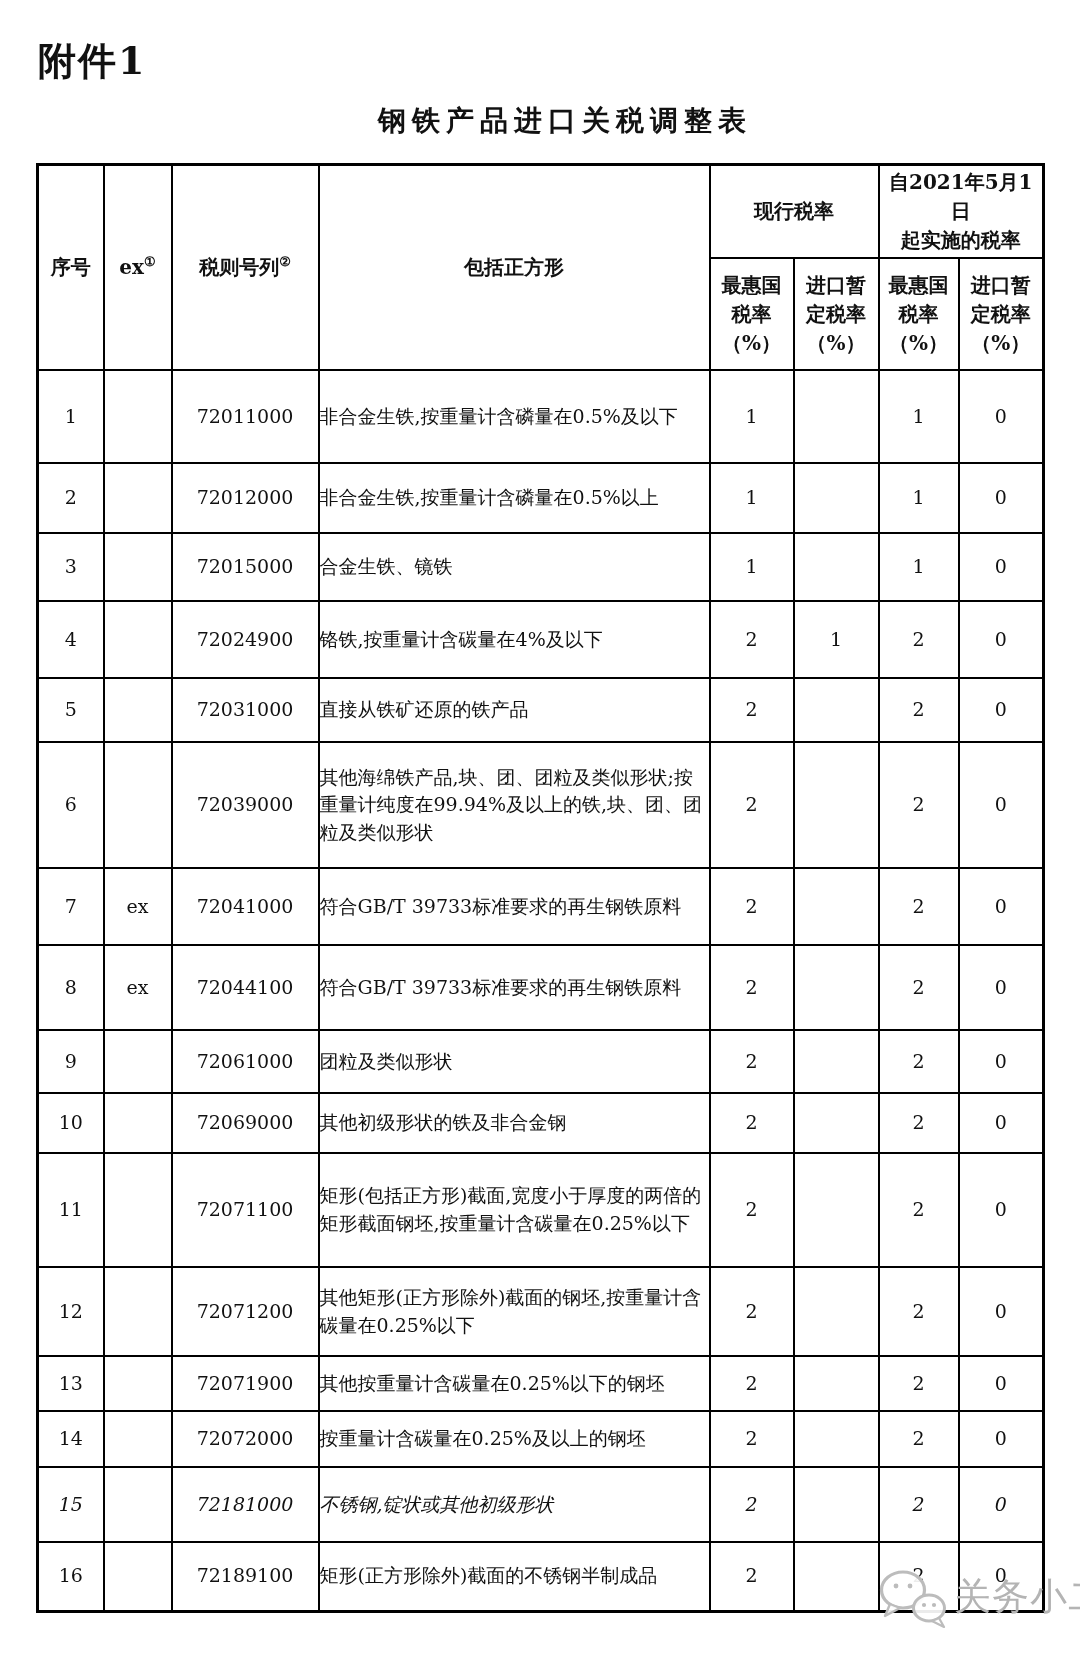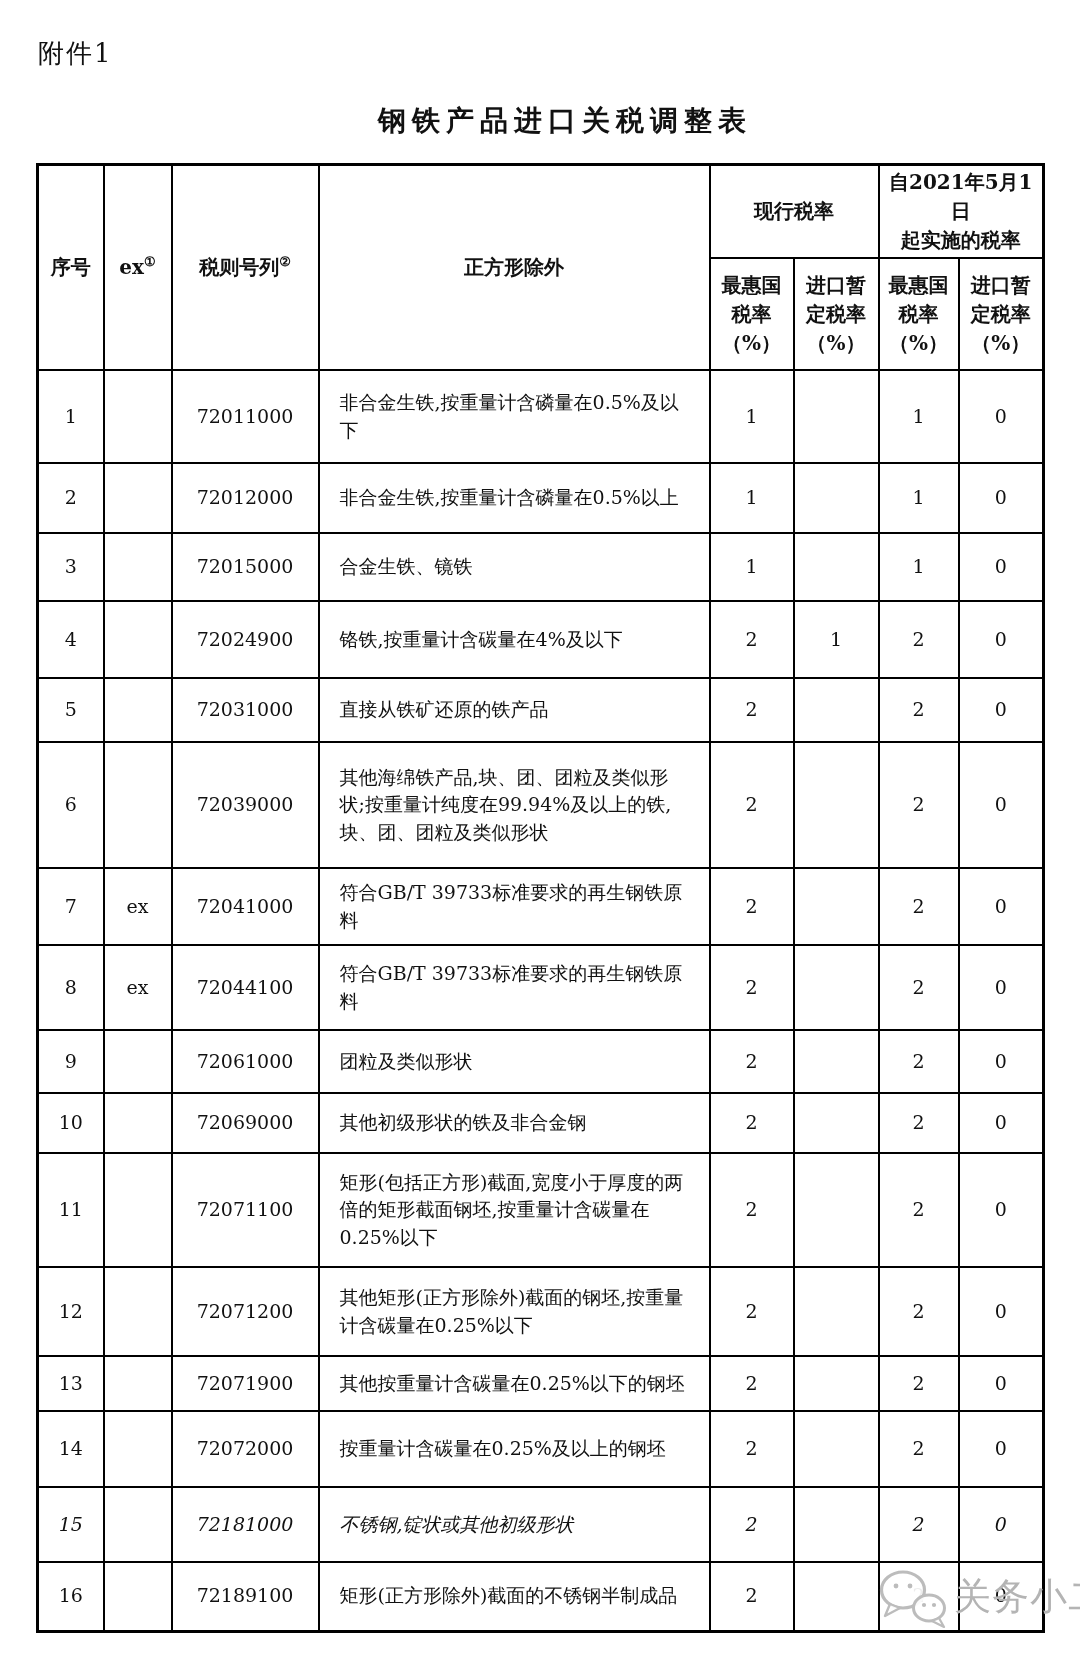--- a/index.html
+++ b/index.html
@@ -3,58 +3,58 @@
 <meta charset="utf-8">
 <style>
   html,body{margin:0;padding:0;}
   body{
     width:1080px;height:1657px;position:relative;background:#ffffff;
     font-family:"DejaVu Serif","Liberation Serif",serif;color:#111111;
     overflow:hidden;
   }
   .attachment{
     position:absolute;left:38px;top:36px;
-    font-size:26px;font-weight:normal;letter-spacing:2px;
+    font-size:38px;font-weight:bold;letter-spacing:2px;
   }
   .doc-title{
     position:absolute;left:0;top:102px;width:1080px;
     text-align:center;font-size:28px;font-weight:bold;letter-spacing:6px;padding-left:25px;
   }
   table.tariff{
     position:absolute;left:36px;top:163px;width:1006px;
     border-collapse:collapse;table-layout:fixed;
     border:3px solid #000;
   }
   .tariff th,.tariff td{
     border:2px solid #000;
     text-align:center;vertical-align:middle;
     padding:2px 6px;font-size:19px;line-height:1.45;
     overflow:hidden;
   }
   .tariff th{font-weight:bold;font-size:20px;}
   .pre{white-space:pre-line;}
   thead tr.group-row{height:90px;}
   thead tr.sub-row{height:112px;}
-  td.name-cell{text-align:left;padding:2px 20px;}
+  td.name-cell{text-align:left;padding:2px 0;}
   sup{font-size:13px;}
   
   tbody tr:nth-child(1){height:93px;}
   tbody tr:nth-child(2){height:70px;}
   tbody tr:nth-child(3){height:68px;}
   tbody tr:nth-child(4){height:77px;}
   tbody tr:nth-child(5){height:64px;}
   tbody tr:nth-child(6){height:126px;}
   tbody tr:nth-child(7){height:77px;}
   tbody tr:nth-child(8){height:85px;}
   tbody tr:nth-child(9){height:63px;}
   tbody tr:nth-child(10){height:60px;}
   tbody tr:nth-child(11){height:114px;}
   tbody tr:nth-child(12){height:89px;}
   tbody tr:nth-child(13){height:55px;}
-  tbody tr:nth-child(14){height:76px;}
+  tbody tr:nth-child(14){height:56px;}
   tbody tr:nth-child(15){height:75px;font-style:italic;}
   tbody tr:nth-child(16){height:69px;}
   .watermark{
     position:absolute;left:876px;top:1566px;z-index:5;
     display:flex;align-items:center;gap:4px;
   }
   .watermark-text{
     font-family:"DejaVu Sans","Liberation Sans",sans-serif;
     font-size:37px;color:#b4b4b4;letter-spacing:1px;white-space:nowrap;
   }
@@ -75,21 +75,21 @@
     <col style="width:84px">
       <col style="width:85px">
       <col style="width:80px">
       <col style="width:85px">
   </colgroup>
   <thead>
     <tr class="group-row">
       <th rowspan="2">序号</th>
       <th rowspan="2"><span>ex</span><sup>①</sup></th>
       <th rowspan="2"><span>税则号列</span><sup>②</sup></th>
-      <th rowspan="2">正方形除外</th>
+      <th rowspan="2">包括正方形</th>
       <th colspan="2">现行税率</th>
       <th colspan="2" class="pre">自2021年5月1日
 起实施的税率</th>
     </tr>
     <tr class="sub-row">
       <th class="pre">最惠国
 税率
 （%）</th>
       <th class="pre">进口暂
 定税率

